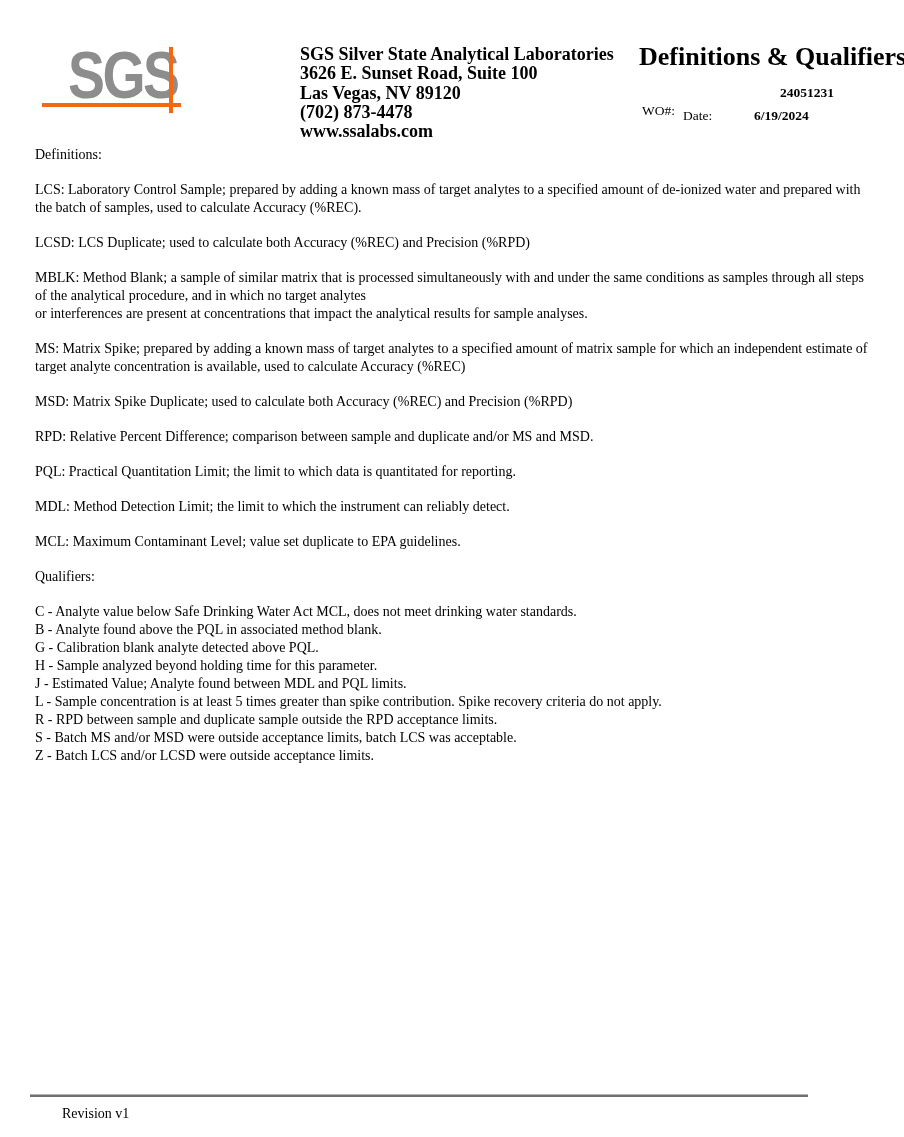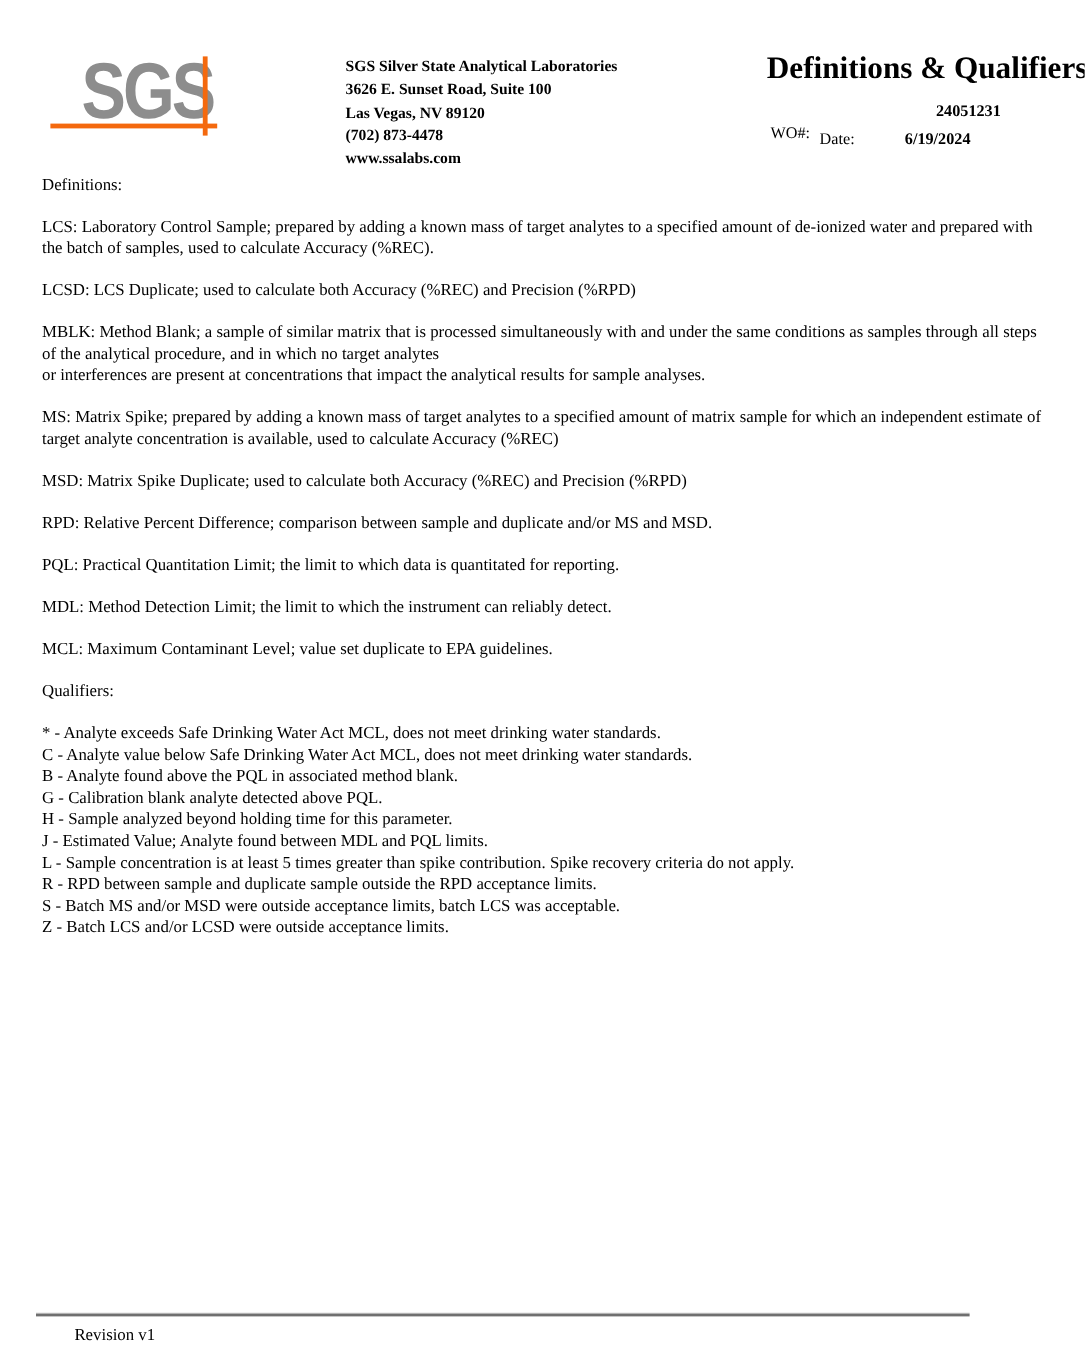--- a/index.html
+++ b/index.html
@@ -44,22 +44,22 @@
   .logo-vline {
     position: absolute;
     left: 169px; top: 47px;
     width: 4px; height: 66px;
     background: #f4690e;
   }
 
   
   .addr {
     position: absolute;
-    left: 288px; top: 45px;
-    font-size: 13px;
+    left: 300px; top: 45px;
+    font-size: 18px;
     font-weight: bold;
     line-height: 19.3px;
     white-space: nowrap;
   }
 
   
   .doc-title {
     position: absolute;
     left: 639px; top: 42px;
     font-size: 26px;
@@ -138,21 +138,20 @@
 or interferences are present at concentrations that impact the analytical results for sample analyses.</p>
     <p>MS: Matrix Spike; prepared by adding a known mass of target analytes to a specified amount of matrix sample for which an independent estimate of target analyte concentration is available, used to calculate Accuracy (%REC)</p>
     <p>MSD: Matrix Spike Duplicate; used to calculate both Accuracy (%REC) and Precision (%RPD)</p>
     <p>RPD: Relative Percent Difference; comparison between sample and duplicate and/or MS and MSD.</p>
     <p>PQL: Practical Quantitation Limit; the limit to which data is quantitated for reporting.</p>
     <p>MDL: Method Detection Limit; the limit to which the instrument can reliably detect.</p>
     <p>MCL: Maximum Contaminant Level; value set duplicate to EPA guidelines.</p>
 
     <p>Qualifiers:</p>
     <div class="qual-block">
-      <div class="qual-line">* - Analyte exceeds Safe Drinking Water Act MCL, does not meet drinking water standards.</div>
       <div class="qual-line">C - Analyte value below Safe Drinking Water Act MCL, does not meet drinking water standards.</div>
       <div class="qual-line">B - Analyte found above the PQL in associated method blank.</div>
       <div class="qual-line">G - Calibration blank analyte detected above PQL.</div>
       <div class="qual-line">H - Sample analyzed beyond holding time for this parameter.</div>
       <div class="qual-line">J - Estimated Value; Analyte found between MDL and PQL limits.</div>
       <div class="qual-line">L - Sample concentration is at least 5 times greater than spike contribution. Spike recovery criteria do not apply.</div>
       <div class="qual-line">R - RPD between sample and duplicate sample outside the RPD acceptance limits.</div>
       <div class="qual-line">S - Batch MS and/or MSD were outside acceptance limits, batch LCS was acceptable.</div>
       <div class="qual-line">Z - Batch LCS and/or LCSD were outside acceptance limits.</div>
     </div>

